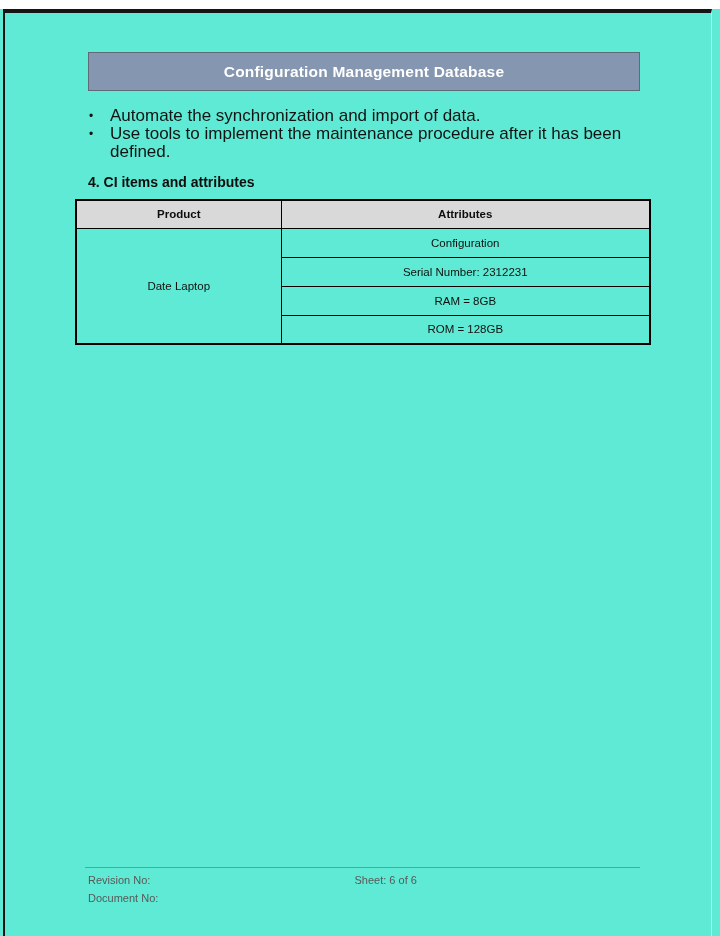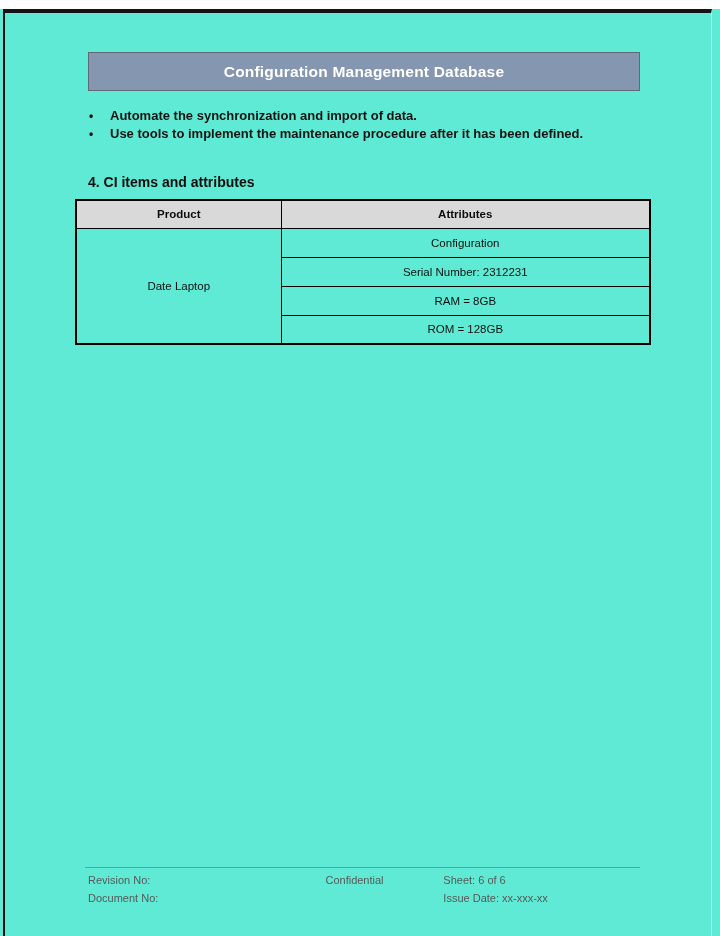--- a/index.html
+++ b/index.html
@@ -24,23 +24,22 @@
     border:1px solid #5f6a76;
     display:flex; align-items:center; justify-content:center;
   }
   .banner-title {
     color:var(--banner-text,#ffffff); font-weight:bold; font-size:15.5px;
     letter-spacing:0.2px;
   }
   
   .bullets { position:absolute; left:88px; top:98px; width:548px; }
   .bullet-item {
-    position:relative; padding-left:22px; font-size:13px; line-height:18px;
+    position:relative; padding-left:22px; font-size:17px; line-height:18px;
     color:#131313;
-    font-weight:bold;
   }
   .bullet-item::before {
     content:"\2022"; position:absolute; left:1px; top:0; font-size:12px;
     color:#131313;
   }
   
   .section-heading {
     position:absolute; left:88px; top:165px; font-size:14px;
     font-weight:bold; color:#0d0d0d;
   }
@@ -114,22 +113,18 @@
     </tbody>
   </table>
 
   <div class="footer-rule"></div>
 
   <div class="footer">
     <div class="footer-col">
       <div>Revision No:</div>
       <div>Document No:</div>
     </div>
-    <div class="footer-col center">
-      <div>Confidential</div>
-    </div>
     <div class="footer-col right">
       <div>Sheet: 6 of 6</div>
-      <div>Issue Date: xx-xxx-xx</div>
     </div>
   </div>
 
 </div>
 
 </body></html>

